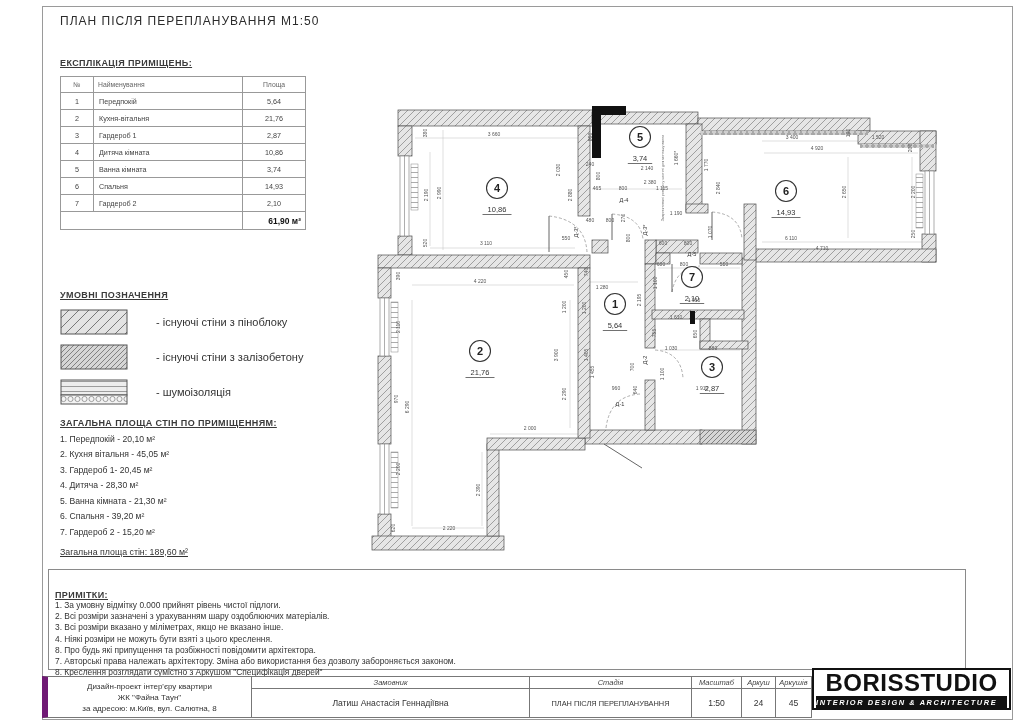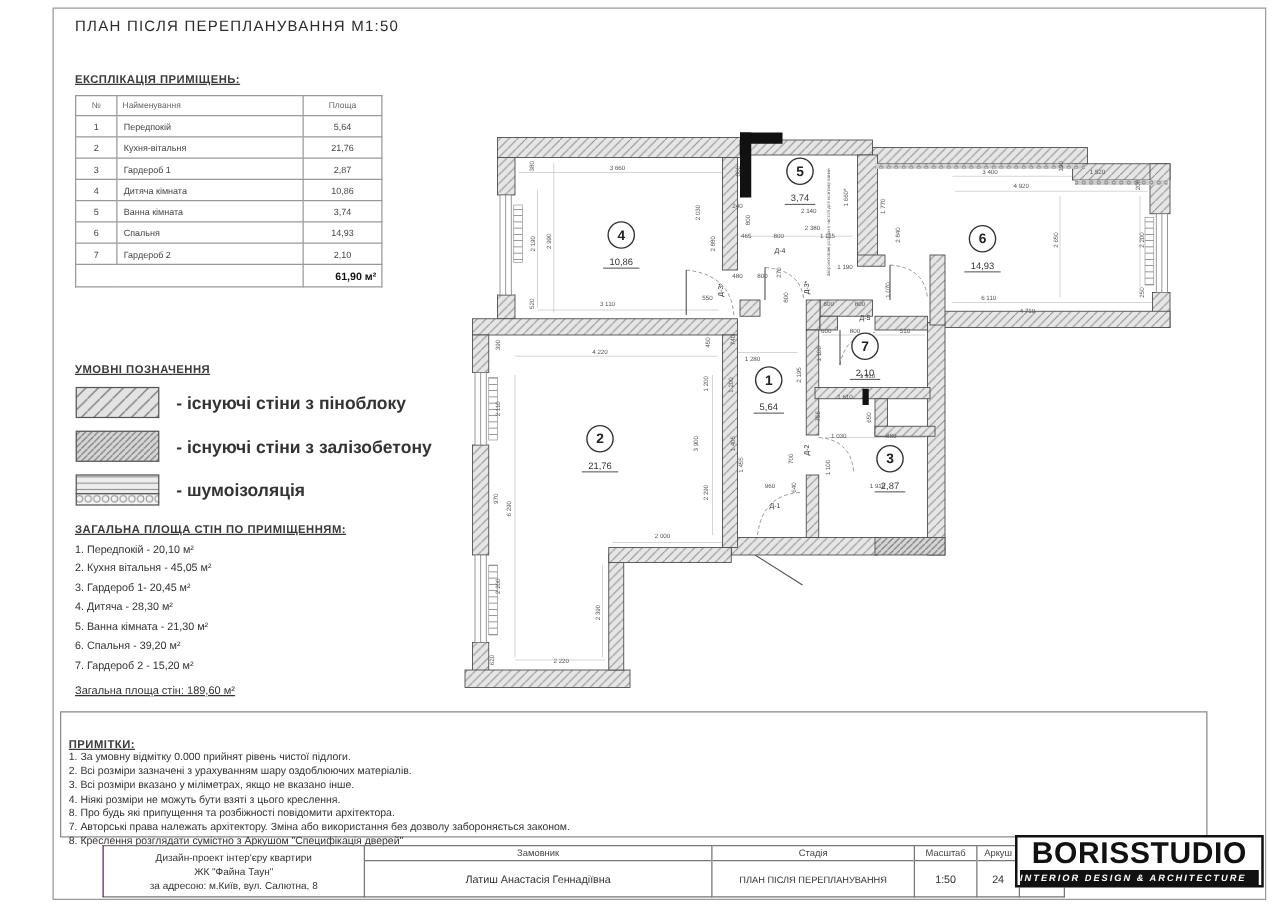--- a/index.html
+++ b/index.html
@@ -12,30 +12,30 @@
   .expl table{border-collapse:collapse;margin-top:8px;}
   .expl td,.expl th{border:1px solid #999;font-weight:400;}
   .expl th{font-size:6.8px;color:#666;padding:4px 4px;}
   .expl td{font-size:7.2px;color:#444;padding:3.5px 5px;}
   .c-num{width:22px;text-align:center;}
   .c-name{width:138px;text-align:left;}
   .c-area{width:52px;text-align:center;}
   .total-cell{font-size:8.5px!important;font-weight:700!important;color:#111!important;text-align:right;padding-right:4px!important;}
   .legend{position:absolute;left:60px;top:290px;}
   .lg-item{display:flex;align-items:center;margin-top:8px;height:27px;}
-  .lg-item span{font-size:14px;color:#333;margin-left:13px;font-weight:bold;}
+  .lg-item span{font-size:11px;color:#333;margin-left:28px;}
   .walls-list{position:absolute;left:60px;top:418px;width:270px;}
   .wl-item{font-size:8.6px;color:#333;margin-top:5.5px;}
   .wl-total{font-size:8.8px;color:#333;margin-top:10px;text-decoration:underline;}
   .notes{position:absolute;left:48px;top:569px;width:918px;height:101px;border:1px solid #8a8a8a;padding:20px 6px;box-sizing:border-box;}
   .note-line{font-size:8.4px;color:#333;line-height:11.2px;}
   .tb{position:absolute;left:42px;top:676px;height:42px;display:flex;}
   .tb .cell{border:1px solid #777;border-left:none;box-sizing:border-box;display:flex;flex-direction:column;}
-  .tb .cell:first-child{border-left:1px solid #701a75;margin-left:40px;}
-  .tb .lbl{font-size:7.5px;color:#444;text-align:center;border-bottom:1px solid #777;padding:1px 0;}
+  .tb .cell:first-child{border-left:6px solid #701a75;}
+  .tb .lbl{font-size:7.5px;color:#444;text-align:center;border-bottom:1px solid #777;padding:1px 0;font-style:italic;}
   .tb .val{flex:1;display:flex;align-items:center;justify-content:center;font-size:8.6px;color:#333;text-align:center;}
   .proj{justify-content:center;}
   .proj div{font-size:8px;line-height:11px;text-align:center;color:#333;}
   .logo{position:absolute;left:812px;top:668px;width:199px;height:42px;border:2px solid #111;box-sizing:border-box;background:#fff;}
   .logo-title{font-size:24px;font-weight:700;letter-spacing:.5px;color:#111;text-align:center;line-height:26px;font-family:"Liberation Sans",sans-serif;}
   .logo-bar{margin:0 2px;background:#111;color:#fff;font-size:7.4px;letter-spacing:1.6px;padding:1.5px 0;font-weight:700;font-style:italic;}
   svg text{font-family:"Liberation Sans",sans-serif;}
 </style>
 </head>
 <body>

